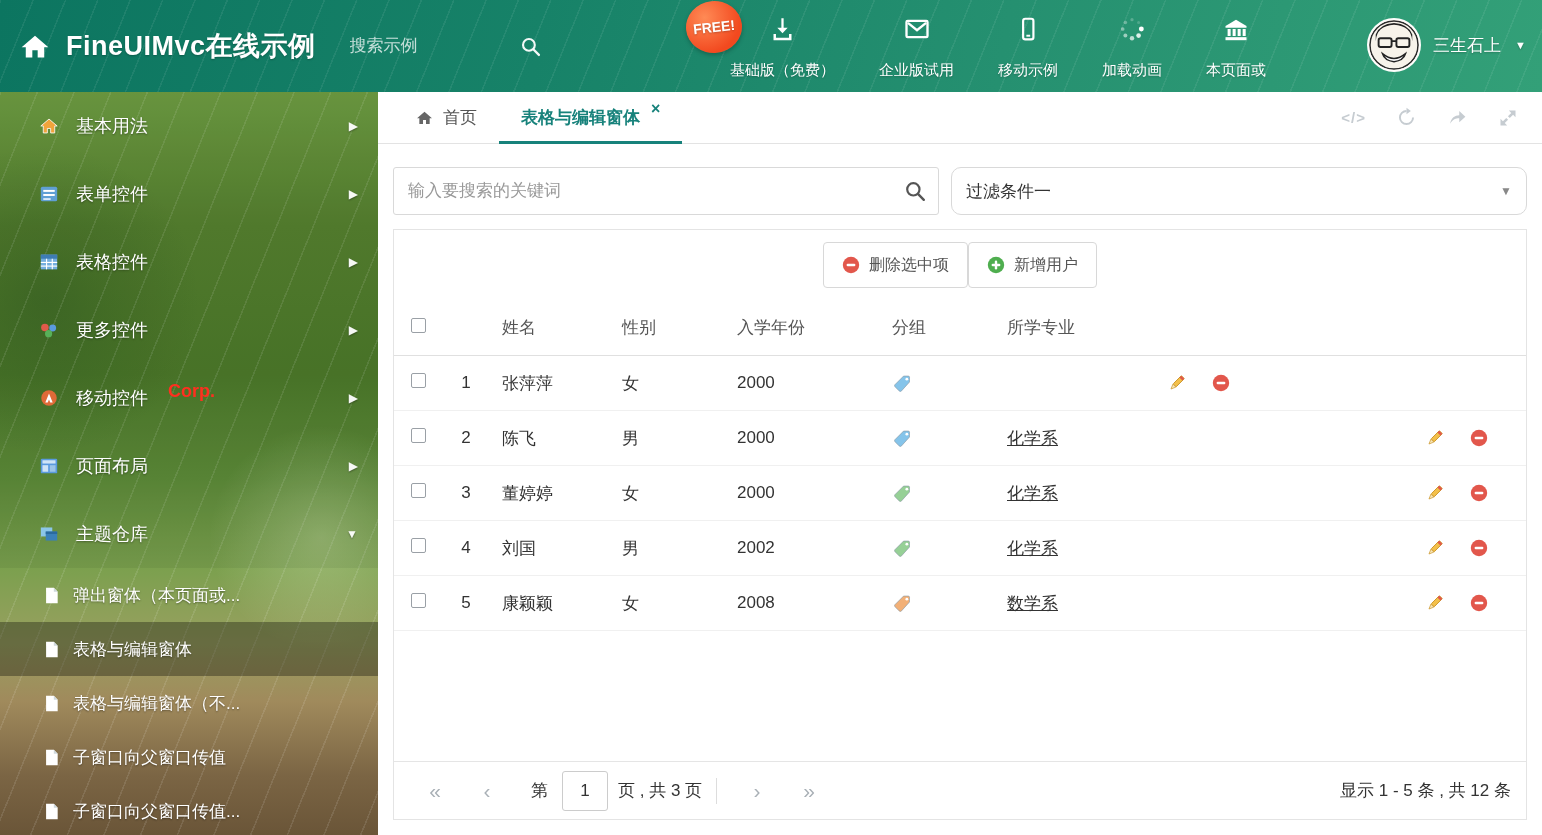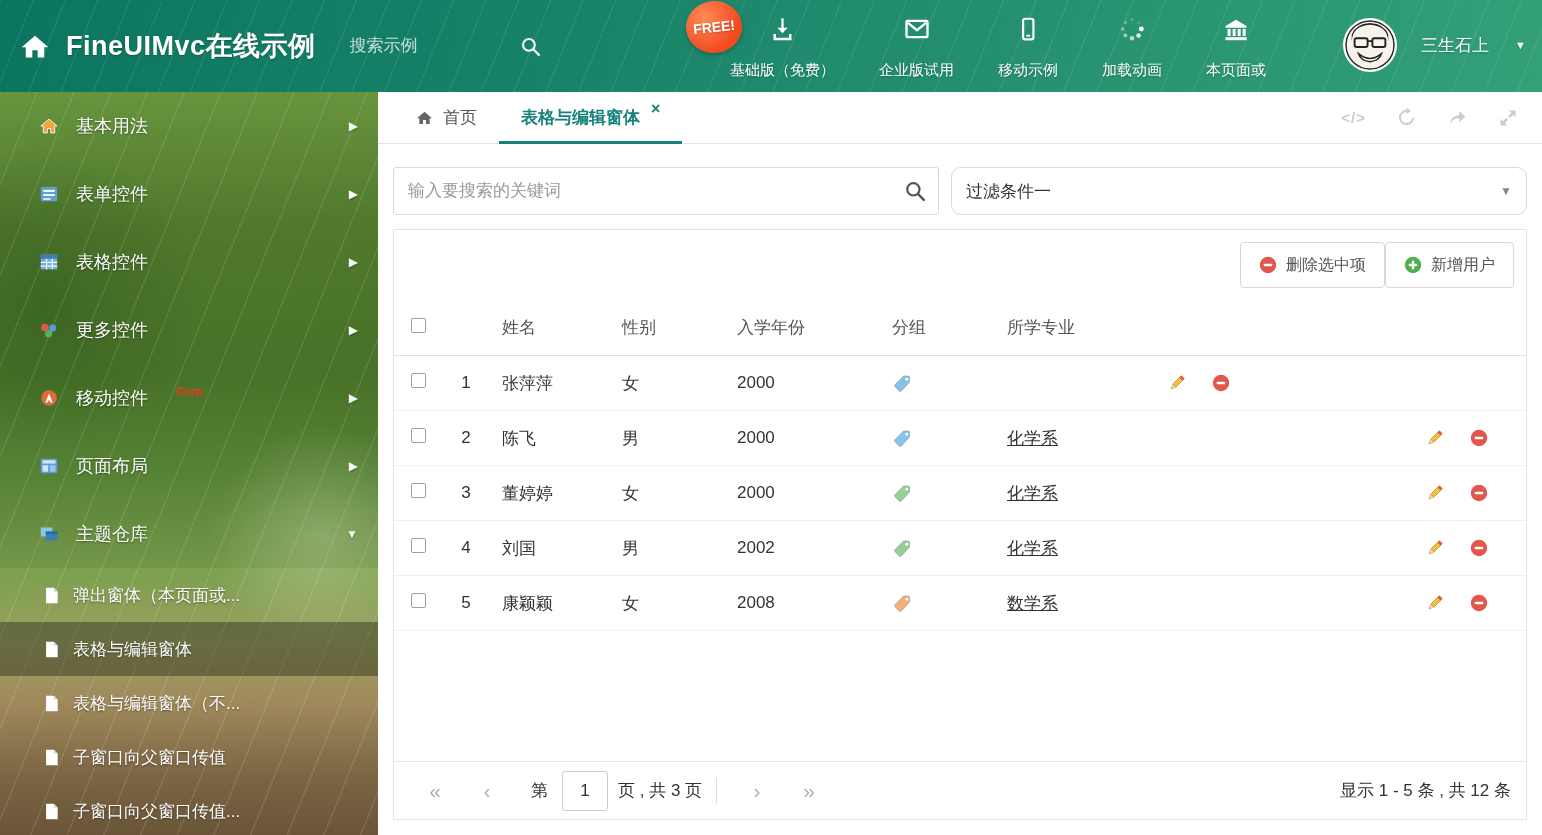--- a/index.html
+++ b/index.html
@@ -18,41 +18,41 @@
   .hsearch input{width:150px;background:transparent;border:none;outline:none;color:#fff;font-size:17px;font-family:inherit}
   .hsearch input::placeholder{color:rgba(255,255,255,.75)}
   .hsearch .mag{color:rgba(255,255,255,.95);display:flex}
   .hnav{position:absolute;left:730px;top:13px;display:flex;gap:44px;align-items:flex-start}
   .hnav-item{display:flex;flex-direction:column;align-items:center;gap:18px;cursor:pointer}
   .hnav-item .ic{height:30px;display:flex;align-items:flex-end;color:#fff}
   .hnav-item .lbl{font-size:15px;white-space:nowrap}
   .free-badge{position:absolute;left:686px;top:1px;width:56px;height:52px;border-radius:50%;
     background:radial-gradient(circle at 35% 30%,#ff8a55,#f2491f 70%);display:flex;align-items:center;justify-content:center;
     color:#fff;font-size:14px;font-weight:bold;transform:rotate(-6deg);z-index:3;box-shadow:0 2px 4px rgba(0,0,0,.25)}
-  .userbox{position:absolute;right:16px;top:18px;display:flex;align-items:center;gap:24px;cursor:pointer}
+  .userbox{position:absolute;right:16px;top:18px;display:flex;align-items:center;gap:12px;cursor:pointer}
   .avatar{width:54px;height:54px;border-radius:50%;background:#f7f3ea;overflow:hidden;display:flex;align-items:center;justify-content:center;border:2px solid rgba(255,255,255,.85)}
   .username{font-size:17px}
   .caret-sm{font-size:11px;margin-left:2px}
 
   
   .bodyrow{flex:1;display:flex;min-height:0}
 
   
   .sidebar{width:378px;flex-shrink:0;position:relative;overflow:hidden;color:#fff;
     background:
       repeating-linear-gradient(112deg, rgba(255,255,255,.10) 0 1.5px, rgba(255,255,255,0) 1.5px 34px),
       radial-gradient(circle 160px at 85% 60%, rgba(235,245,205,.30), transparent 70%),
       radial-gradient(circle 220px at 12% 28%, rgba(35,75,25,.35), transparent 70%),
       linear-gradient(180deg,#6f9d42 0%,#557f2e 18%,#4c7829 38%,#5d8a38 52%,#7ba04e 64%,#99a060 74%,#a08a5c 82%,#7b6544 92%,#6a5538 100%);
     text-shadow:0 1px 2px rgba(0,0,0,.4)}
   .menu{position:relative}
   .menu-item{height:68px;display:flex;align-items:center;gap:16px;padding:0 20px 0 38px;font-size:18px;cursor:pointer;background:rgba(20,50,20,.08)}
   .menu-item .mi-ic{width:22px;display:flex;justify-content:center}
   .menu-item .arrow{margin-left:auto;font-size:12px;opacity:.95}
-  .mi-badge{color:#ff2f1f;font-size:11px;font-weight:bold;transform:translateY(-7px);margin-left:12px;text-shadow:none}
+  .mi-badge{color:#ff2f1f;font-size:18px;font-weight:bold;transform:translateY(-7px);margin-left:4px;text-shadow:none}
   .submenu-item{height:54px;display:flex;align-items:center;gap:14px;padding-left:44px;font-size:17px;cursor:pointer}
   .submenu-item.active{background:rgba(0,0,0,.32)}
   .submenu-item .fi{display:flex}
 
   
   .main{flex:1;display:flex;flex-direction:column;background:#fff;min-width:0}
   .tabbar{height:52px;flex-shrink:0;display:flex;align-items:stretch;border-bottom:1px solid #e3e3e3;padding-left:15px;background:#fff}
   .tab{display:flex;align-items:center;gap:9px;padding:0 22px;font-size:17px;color:#555;cursor:pointer;position:relative}
   .tab.active{color:#17827b;font-weight:bold}
   .tab.active::after{content:"";position:absolute;left:0;right:0;bottom:-1px;height:3px;background:#17827b}
@@ -64,21 +64,21 @@
   .page{flex:1;display:flex;flex-direction:column;padding:23px 15px 15px;min-height:0}
   .filter-row{display:flex;gap:12px;flex-shrink:0}
   .search-box{position:relative;flex:1}
   .search-box input{width:100%;height:48px;border:1px solid #d9d9d9;border-radius:3px;padding:0 46px 0 14px;font-size:17px;color:#333;font-family:inherit;outline:none}
   .search-box input::placeholder{color:#999}
   .search-box .mag{position:absolute;right:13px;top:13px;color:#555;cursor:pointer}
   .dropdown{flex:1;height:48px;border:1px solid #d9d9d9;border-radius:10px;background:#fff;display:flex;align-items:center;justify-content:space-between;padding:0 14px;font-size:17px;color:#333;cursor:pointer}
   .dropdown .caret{color:#888;font-size:12px}
 
   .panel{flex:1;margin-top:14px;border:1px solid #e4e4e4;display:flex;flex-direction:column;min-height:0}
-  .toolbar{display:flex;justify-content:flex-end;padding:12px;flex-shrink:0}
+  .toolbar{display:flex;justify-content:center;padding:12px;flex-shrink:0}
   .btn{display:inline-flex;align-items:center;gap:9px;height:46px;padding:0 18px;border:1px solid #d8d8d8;border-radius:4px;background:#fff;font-size:16px;color:#555;cursor:pointer;font-family:inherit}
 
   .t-head,.t-row{display:grid;grid-template-columns:33px 48px 120px 115px 155px 115px 1fr 110px;align-items:center;padding:0 15px}
   .t-head{height:56px;border-bottom:1px solid #e0e0e0;color:#555;font-size:17px}
   .t-row{height:55px;border-bottom:1px solid #f0f0f0;color:#333;font-size:17px}
   .c-num{text-align:center}
   .c-name,.c-gender,.c-year,.c-major,.h-cell{padding-left:12px}
   .link{color:#333;text-decoration:underline;cursor:pointer}
   .c-actions{display:flex;justify-content:center;align-items:center;gap:26px}
   .icon-btn{display:flex;cursor:pointer}

